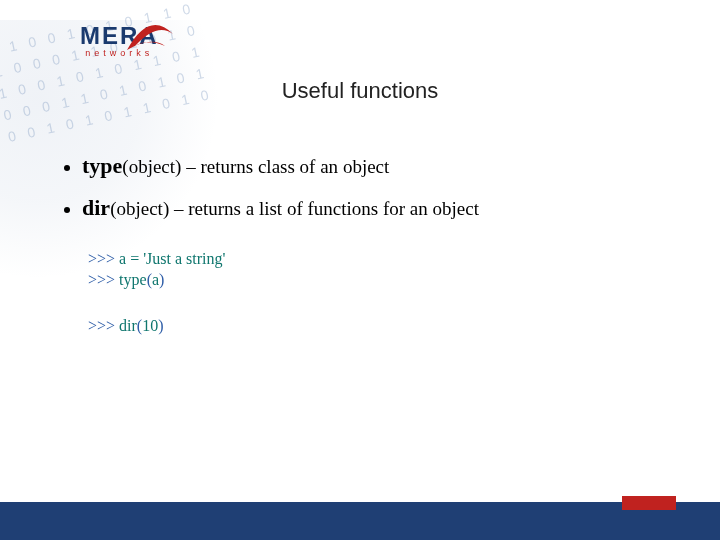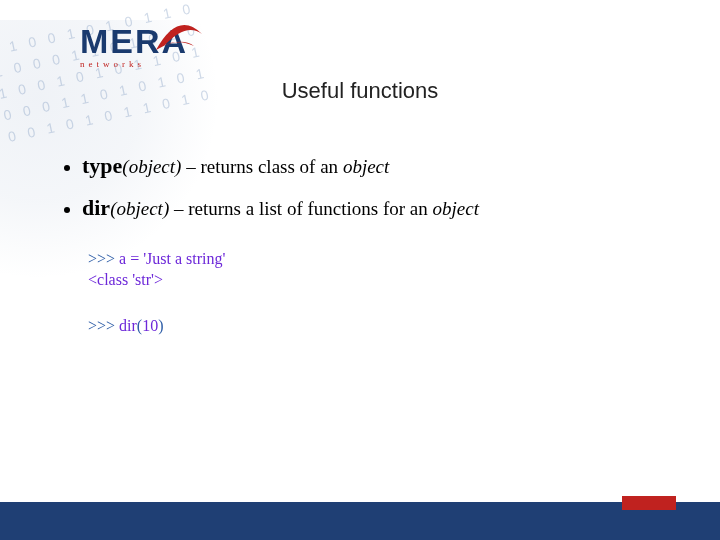--- a/index.html
+++ b/index.html
@@ -45,32 +45,32 @@
   }
   
   .logo {
     position: absolute;
     top: 22px;
     left: 80px;
   }
   .logo-main {
     font-family: Arial, Helvetica, sans-serif;
     font-weight: 800;
-    font-size: 34px;
+    font-size: 24px;
     letter-spacing: 2px;
     color: #1a3a6e;
     position: relative;
     display:inline-block;
   }
   .logo-sub {
-    font-family: Liberation Serif, serif;
+    font-family: Liberation Sans, sans-serif;
     font-size: 9px;
     letter-spacing: 4px;
     color: #c0221f;
-    text-align: left;
+    text-align: center;
     margin-top: -2px;
   }
   .logo-swoosh {
     position: absolute;
     top: -6px;
     right: -18px;
     width: 56px;
     height: 56px;
   }
   .title {
@@ -98,31 +98,30 @@
     font-size: 19px;
     color: #000;
     margin-bottom: 10px;
     line-height: 1.45;
   }
   .fn {
     font-weight: 700;
     font-size: 22px;
   }
   .arg-italic {
-    font-style: italic;
   }
   .code-block {
     margin-top: 24px;
     margin-left: 24px;
     font-family: Georgia, 'Times New Roman', serif;
     font-size: 16px;
     line-height: 1.35;
   }
   .prompt { color: #2f5ea8; }
-  .gray-out { color: #6d28d9; }
+  .gray-out { color: #0f766e; }
   .block2 { }
   
   .footer-white {
     position: absolute;
     left: 0; right: 0;
     bottom: 38px;
     height: 8px;
     background: #fff;
   }
   .footer-blue {
@@ -165,21 +164,23 @@
       </li>
       <li>
         <span class="fn">dir</span><span class="arg-italic">(object)</span><span> – returns a list of functions for an </span><span class="arg-italic">object</span>
       </li>
     </ul>
 
     <div class="code-block">
       <div>
         <span class="prompt">&gt;&gt;&gt;</span><span class="gray-out"> a = 'Just a string'</span>
       </div>
-      <div class="gray-out">&lt;class 'str'&gt;</div>
+      <div>
+        <span class="prompt">&gt;&gt;&gt;</span><span class="gray-out"> type</span><span class="prompt">(</span><span class="gray-out">a</span><span class="prompt">)</span>
+      </div>
     </div>
 
     <div class="code-block block2">
       <div>
         <span class="prompt">&gt;&gt;&gt;</span><span class="gray-out"> dir</span><span class="prompt">(</span><span class="gray-out">10</span><span class="prompt">)</span>
       </div>
     </div>
   </div>
 
   <div class="footer-white"></div>

